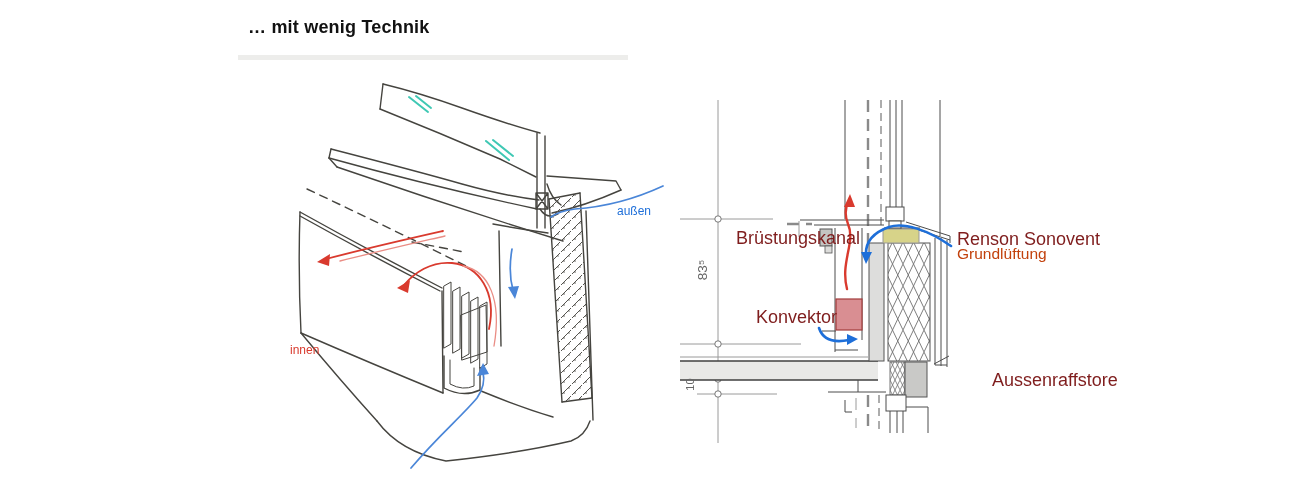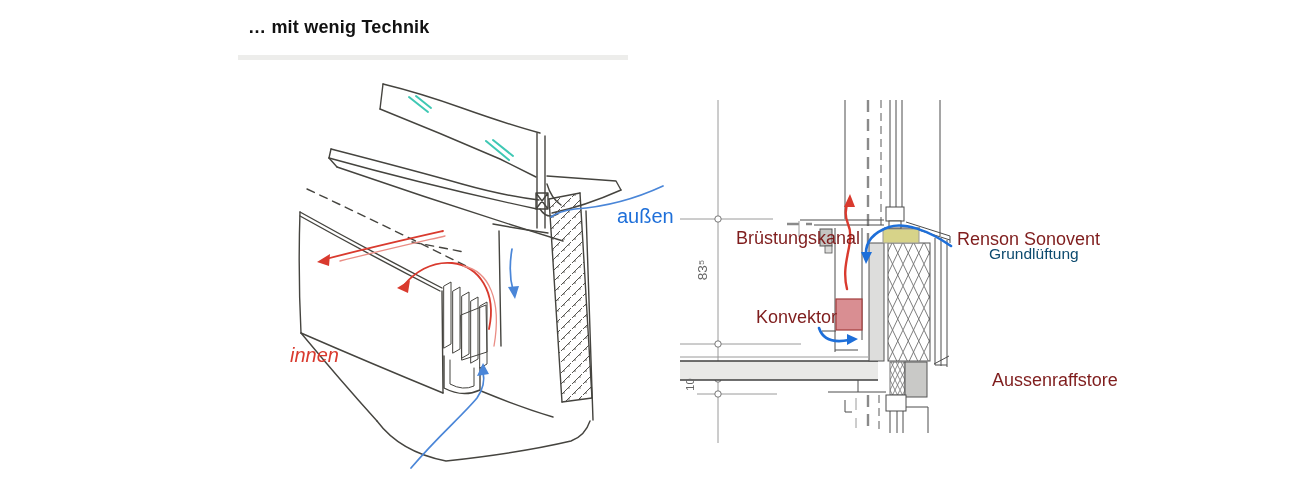--- a/index.html
+++ b/index.html
@@ -1,22 +1,22 @@
 <!DOCTYPE html>
 <html style="--c-red: #d93a2e; --c-redsoft: #ea8d85; --c-blue: #1e6fd9; --c-bluesketch: #4a86d8; --c-glint: #3fc8b4; --c-konv: #d98e92; --c-sono: #d7d389; --c-slab: #e9e9e7; --c-wallgray: #dddddc; --c-storegray: #c9c9c7;"><head>
 <meta charset="utf-8">
 <style>
   html,body{margin:0;padding:0;background:#fff;}
   .canvas{position:relative;width:1148px;height:488px;background:#ffffff;overflow:hidden;
           font-family:"Liberation Sans",sans-serif;}
   .title{position:absolute;left:248px;top:17px;font-size:18px;font-weight:bold;color:#111;letter-spacing:.2px;}
   .lbl{position:absolute;white-space:nowrap;color:#7f1d1d;font-size:18px;line-height:1.1;}
-  .lbl-big{font-size:15.5px;color:#0c4a6e;margin-left:32px;}
-  .lbl-red{color:var(--c-red);font-size:20px;font-style:italic;}
-  .lbl-blue{color:var(--c-blue);font-size:20px;}
+  .lbl-big{font-size:15.5px;color:#c2410c;}
+  .lbl-red{color:var(--c-red);font-size:12px;}
+  .lbl-blue{color:var(--c-blue);font-size:12px;}
   .dim{position:absolute;color:#666;text-align:center;transform:rotate(-90deg);}
   .dim-835{left:682px;top:262px;width:42px;height:16px;font-size:13.5px;}
   .dim-10{left:676px;top:378px;width:28px;height:13px;font-size:11px;}
   svg{position:absolute;overflow:visible;}
   .ink{stroke:#45443f;stroke-width:1.4;fill:none;stroke-linecap:round;stroke-linejoin:round;}
   .ink-thin{stroke:#45443f;stroke-width:1;fill:none;stroke-linecap:round;}
   .dash{stroke-dasharray:8,6;}
   .cad{stroke:#4c4c4c;stroke-width:1;fill:none;}
   .cad-bold{stroke:#3f3f3f;stroke-width:1.6;fill:none;}
   .cad-dim{stroke:#9a9a9a;stroke-width:1;fill:none;}

